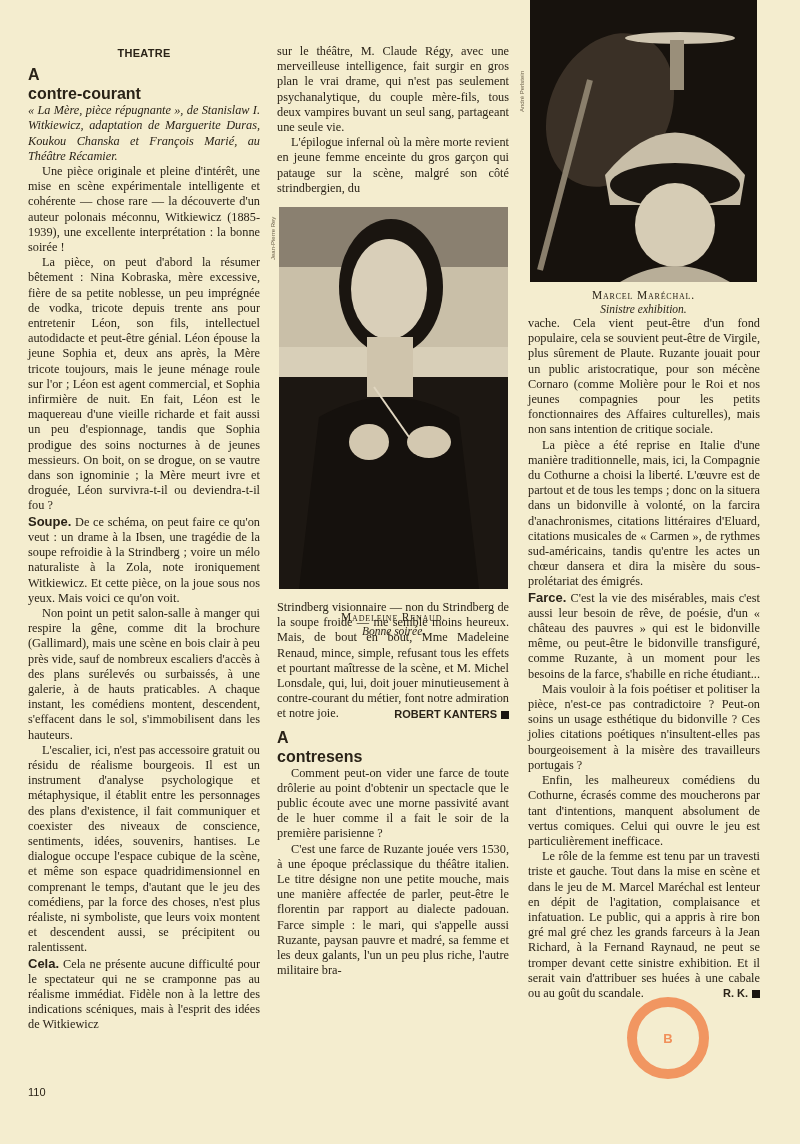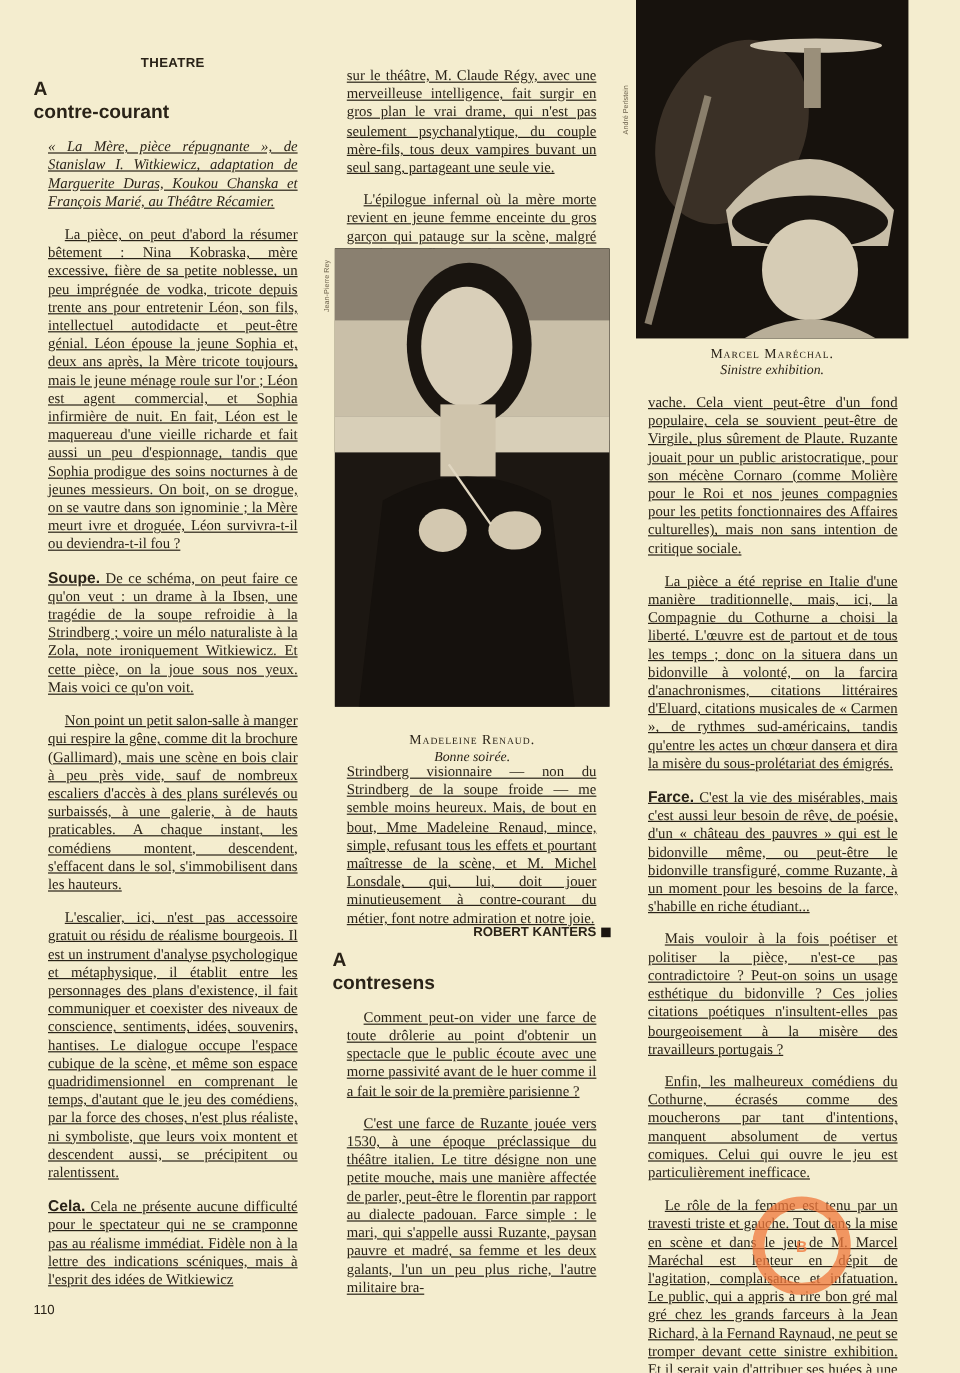--- a/index.html
+++ b/index.html
@@ -1,19 +1,19 @@
 <!DOCTYPE html>
 <html><head>
 <meta charset="utf-8">
 <style>
   html,body{margin:0;padding:0;}
   body{width:800px;height:1144px;background:#f4edcf;position:relative;overflow:hidden;
        font-family:"Liberation Serif","DejaVu Serif",serif;color:#2a2318;}
   .col{position:absolute;font-size:12.3px;line-height:15.2px;text-align:justify;}
-  .col p{margin:12px;text-indent:14px;text-decoration:underline;}
+  .col p{margin:0;text-indent:14px;}
   .col p.noind{text-indent:0;}
   .c1{left:28px;top:44px;width:232px;}
   .c2{left:277px;top:44px;width:232px;}
   .c3{left:528px;top:316px;width:232px;}
   .section-title{font-family:Liberation Sans, sans-serif;font-weight:bold;
        font-size:11px;text-align:center;margin:2px 0 4px 0;letter-spacing:0.3px;}
   .headline{font-family:"Liberation Sans","DejaVu Sans",sans-serif;font-weight:bold;
        font-size:16px;line-height:19px;margin:0;}
   .lede{font-style:italic;margin:3px 0 3px 0;text-indent:0 !important;}
   .runin{font-family:"Liberation Sans","DejaVu Sans",sans-serif;font-weight:bold;font-size:13px;}
@@ -34,20 +34,21 @@
   .sep{margin-top:4px;}
 </style>
 </head>
 <body>
 
 <div class="col c1">
   <div class="section-title">THEATRE</div>
   <div class="headline">A</div>
   <div class="headline">contre-courant</div>
   <p class="lede">« La Mère, pièce répugnante », de Stanislaw I. Witkiewicz, adaptation de Marguerite Duras, Koukou Chanska et François Marié, au Théâtre Récamier.</p>
+  <p>Une pièce originale et pleine d'intérêt, une mise en scène expérimentale intelligente et cohérente — chose rare — la découverte d'un auteur polonais méconnu, Witkiewicz (1885-1939), une excellente interprétation : la bonne soirée !</p>
   <p>La pièce, on peut d'abord la résumer bêtement : Nina Kobraska, mère excessive, fière de sa petite noblesse, un peu imprégnée de vodka, tricote depuis trente ans pour entretenir Léon, son fils, intellectuel autodidacte et peut-être génial. Léon épouse la jeune Sophia et, deux ans après, la Mère tricote toujours, mais le jeune ménage roule sur l'or ; Léon est agent commercial, et Sophia infirmière de nuit. En fait, Léon est le maquereau d'une vieille richarde et fait aussi un peu d'espionnage, tandis que Sophia prodigue des soins nocturnes à de jeunes messieurs. On boit, on se drogue, on se vautre dans son ignominie ; la Mère meurt ivre et droguée, Léon survivra-t-il ou deviendra-t-il fou ?</p>
   <p class="noind sep"><span class="runin">Soupe.</span><span> De ce schéma, on peut faire ce qu'on veut : un drame à la Ibsen, une tragédie de la soupe refroidie à la Strindberg ; voire un mélo naturaliste à la Zola, note ironiquement Witkiewicz. Et cette pièce, on la joue sous nos yeux. Mais voici ce qu'on voit.</span></p>
   <p class="sep">Non point un petit salon-salle à manger qui respire la gêne, comme dit la brochure (Gallimard), mais une scène en bois clair à peu près vide, sauf de nombreux escaliers d'accès à des plans surélevés ou surbaissés, à une galerie, à de hauts praticables. A chaque instant, les comédiens montent, descendent, s'effacent dans le sol, s'immobilisent dans les hauteurs.</p>
   <p>L'escalier, ici, n'est pas accessoire gratuit ou résidu de réalisme bourgeois. Il est un instrument d'analyse psychologique et métaphysique, il établit entre les personnages des plans d'existence, il fait communiquer et coexister des niveaux de conscience, sentiments, idées, souvenirs, hantises. Le dialogue occupe l'espace cubique de la scène, et même son espace quadridimensionnel en comprenant le temps, d'autant que le jeu des comédiens, par la force des choses, n'est plus réaliste, ni symboliste, que leurs voix montent et descendent aussi, se précipitent ou ralentissent.</p>
   <p class="noind sep"><span class="runin">Cela.</span><span> Cela ne présente aucune difficulté pour le spectateur qui ne se cramponne pas au réalisme immédiat. Fidèle non à la lettre des indications scéniques, mais à l'esprit des idées de Witkiewicz</span></p>
 </div>
 
 <div class="col c2">
   <p class="noind">sur le théâtre, M. Claude Régy, avec une merveilleuse intelligence, fait surgir en gros plan le vrai drame, qui n'est pas seulement psychanalytique, du couple mère-fils, tous deux vampires buvant un seul sang, partageant une seule vie.</p>
   <p>L'épilogue infernal où la mère morte revient en jeune femme enceinte du gros garçon qui patauge sur la scène, malgré son côté strindbergien, du</p>

